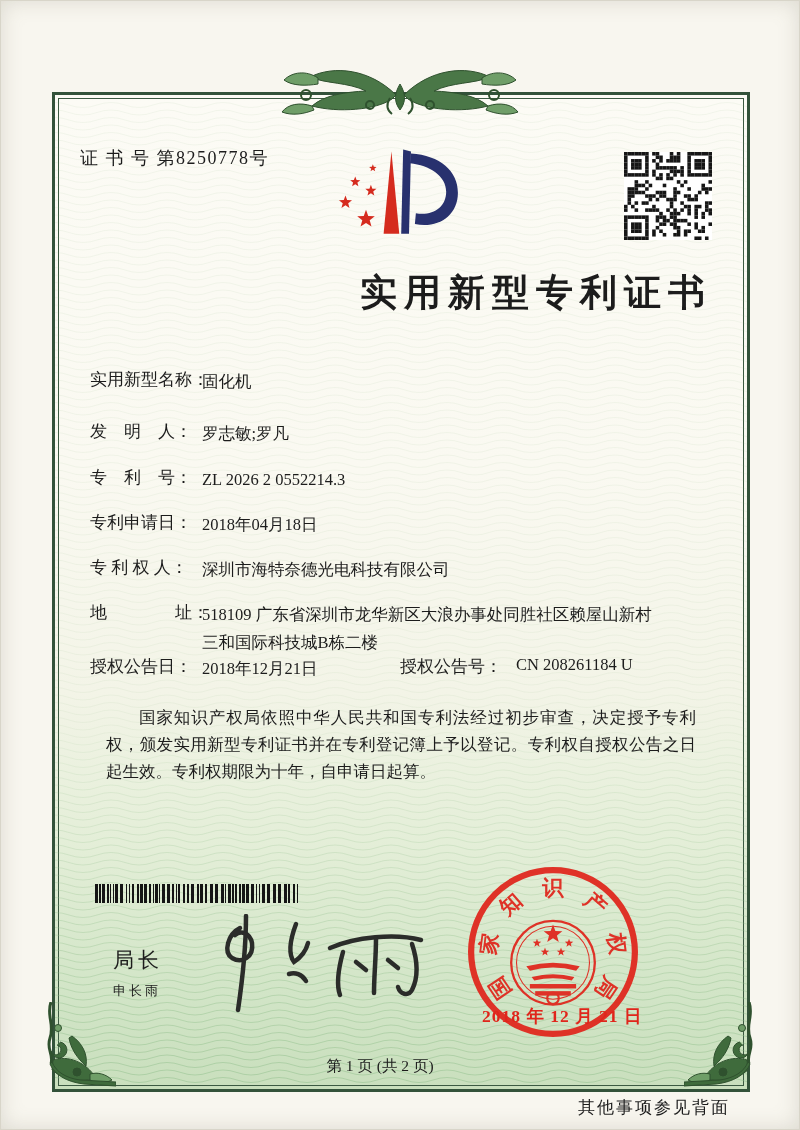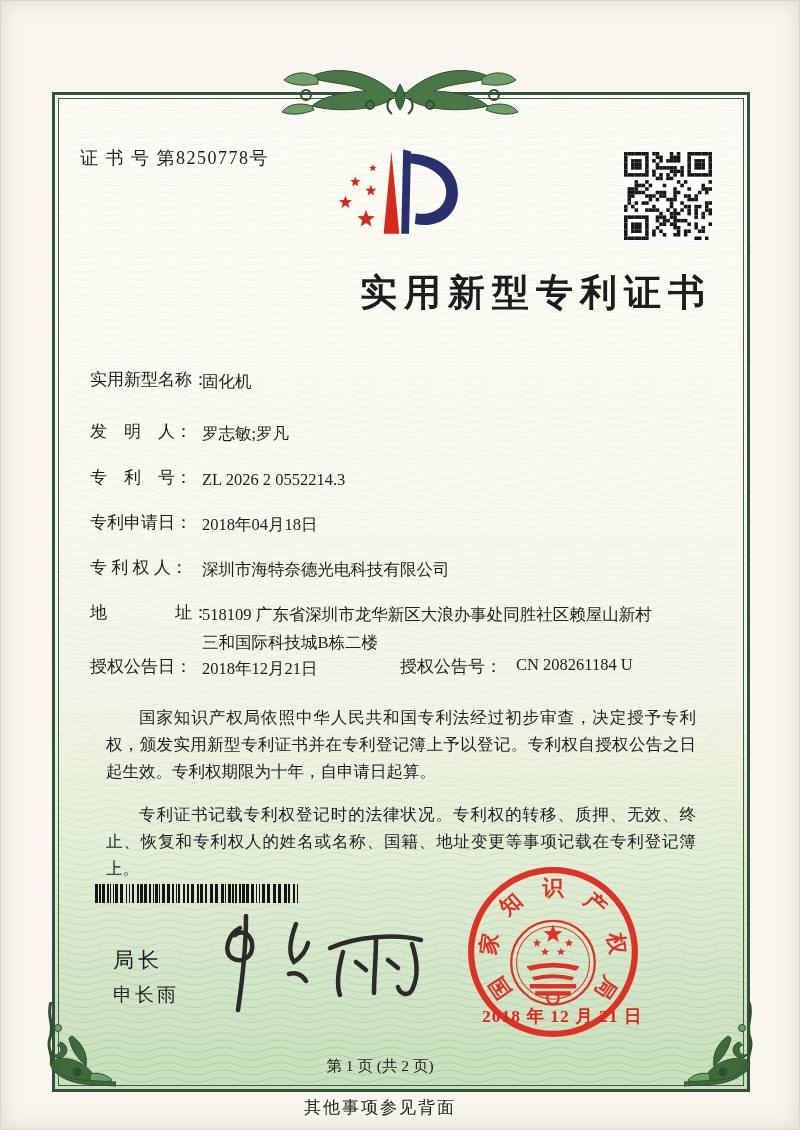--- a/index.html
+++ b/index.html
@@ -17,27 +17,27 @@
          letter-spacing:7px;z-index:4;}
   .frow{position:absolute;left:0;top:0;width:800px;z-index:4;}
   .flabel{position:absolute;left:90px;font-size:17px;white-space:pre;}
   .fvalue{position:absolute;left:202px;font-size:16.5px;width:520px;line-height:28px;}
   .g2label{position:absolute;left:400px;font-size:17px;}
   .g2value{position:absolute;left:516px;font-size:16.5px;}
   .paras{left:90px;top:688px;width:622px;z-index:4;}
   .paras p{margin:16px;text-indent:2em;font-size:16.5px;line-height:27px;text-align:justify;}
   .barcode{left:95px;top:884px;z-index:4;}
   .dir-title{left:113px;top:946px;font-size:21px;letter-spacing:4px;z-index:4;}
-  .dir-name{left:113px;top:982px;font-size:19px;letter-spacing:3px;z-index:4;}
+  .dir-name{left:113px;top:982px;font-size:13px;letter-spacing:3px;z-index:4;}
   .signature{left:210px;top:914px;z-index:5;}
   .seal{left:464px;top:863px;z-index:5;}
   .seal-date{left:482px;top:1004px;font-size:17.5px;font-weight:bold;color:#e0251b;
              letter-spacing:1px;z-index:6;white-space:nowrap;}
   .page-no{left:30px;top:1056px;width:700px;text-align:center;font-size:15.5px;z-index:4;}
-  .back-note{left:30px;top:1096px;width:700px;text-align:center;font-size:17px;letter-spacing:2px;z-index:4;}
+  .back-note{left:30px;top:1096px;width:700px;text-align:right;font-size:17px;letter-spacing:2px;z-index:4;}
   .orn-top{left:278px;top:64px;z-index:3;}
   .corner{z-index:3;}
   .corner.bl{left:44px;top:1002px;}
   .corner.br{left:684px;top:1002px;transform:scaleX(-1);}
   .logo{left:322px;top:136px;z-index:4;}
   .qr{left:624px;top:152px;z-index:4;background:#fff;}
 </style>
 </head>
 <body>
 
@@ -540,21 +540,20 @@
   </div>
   <div class="frow" style="top:655px">
     <span class="flabel">授权公告日：</span>
     <span class="fvalue">2018年12月21日</span>
     <span class="g2label">授权公告号：</span>
     <span class="g2value">CN 208261184 U</span>
   </div>
 
   <div class="abs paras">
     <p>国家知识产权局依照中华人民共和国专利法经过初步审查，决定授予专利权，颁发实用新型专利证书并在专利登记簿上予以登记。专利权自授权公告之日起生效。专利权期限为十年，自申请日起算。</p>
-    <p>专利证书记载专利权登记时的法律状况。专利权的转移、质押、无效、终止、恢复和专利权人的姓名或名称、国籍、地址变更等事项记载在专利登记簿上。</p>
   </div>
 
   <svg class="abs barcode" id="barcode" width="207" height="19" viewBox="0 0 207 19">
       <rect x="0" y="0" width="3" height="19" fill="#151515"></rect>
       <rect x="4" y="0" width="2" height="19" fill="#151515"></rect>
       <rect x="7" y="0" width="3" height="19" fill="#151515"></rect>
       <rect x="12" y="0" width="2" height="19" fill="#151515"></rect>
       <rect x="15" y="0" width="1" height="19" fill="#151515"></rect>
       <rect x="18" y="0" width="1" height="19" fill="#151515"></rect>
       <rect x="20" y="0" width="3" height="19" fill="#151515"></rect>

